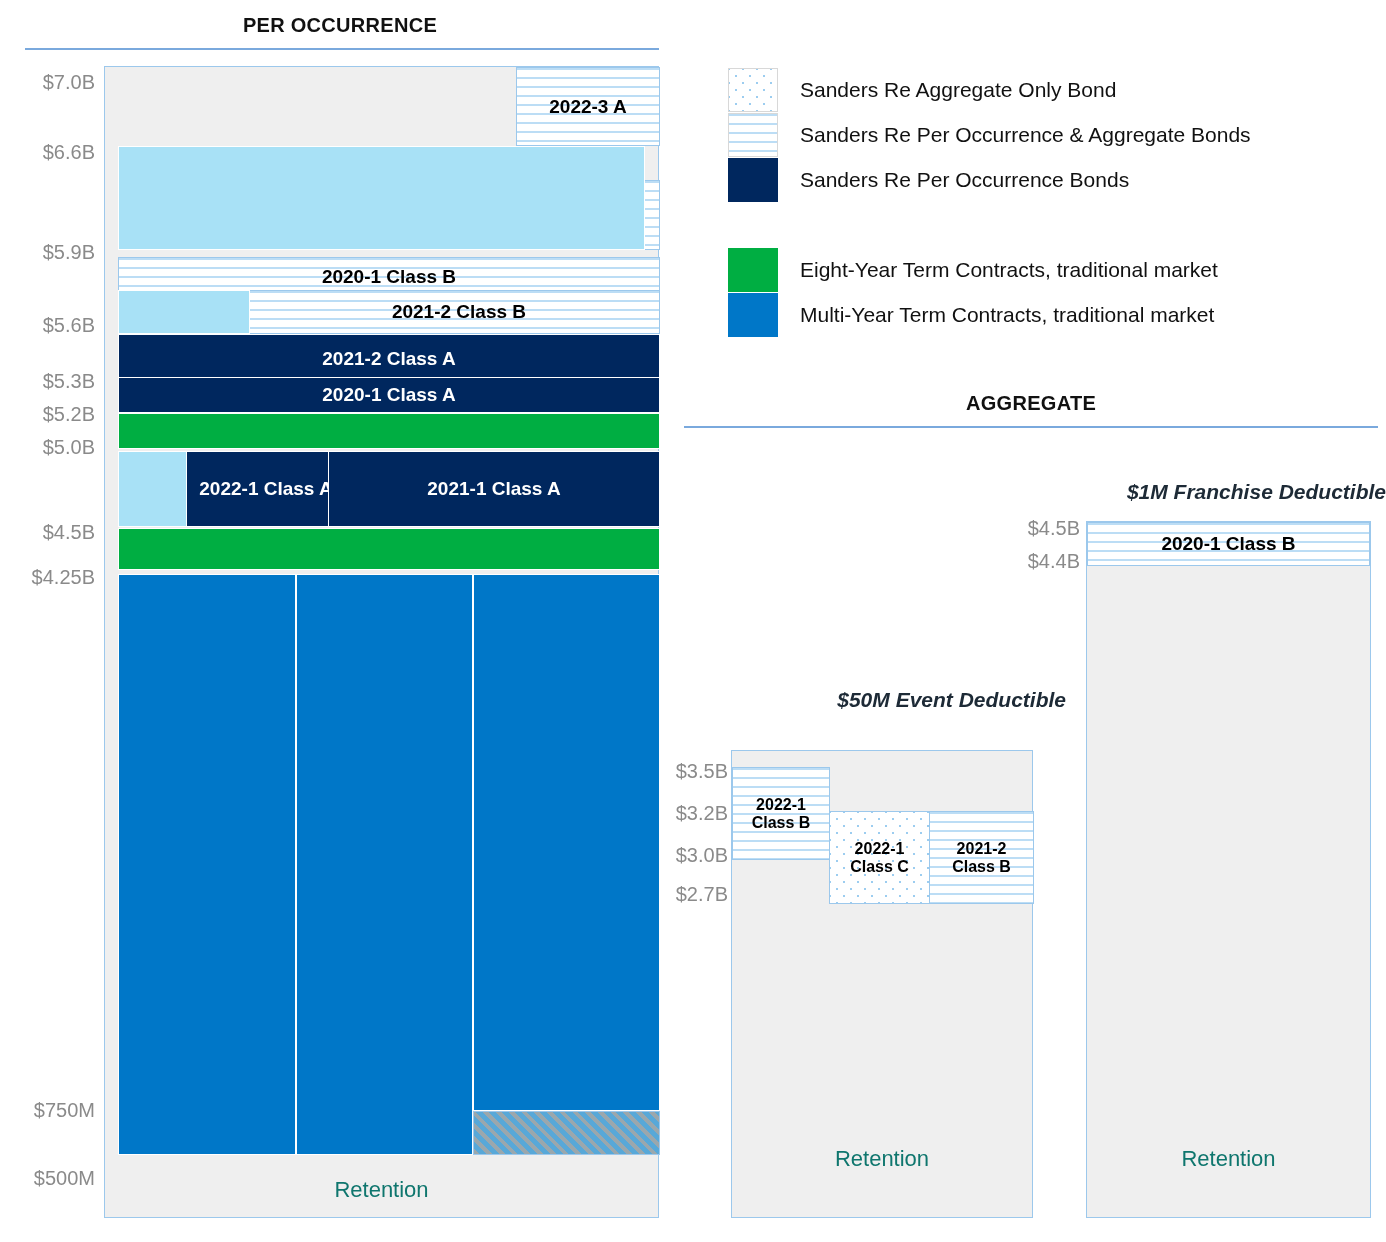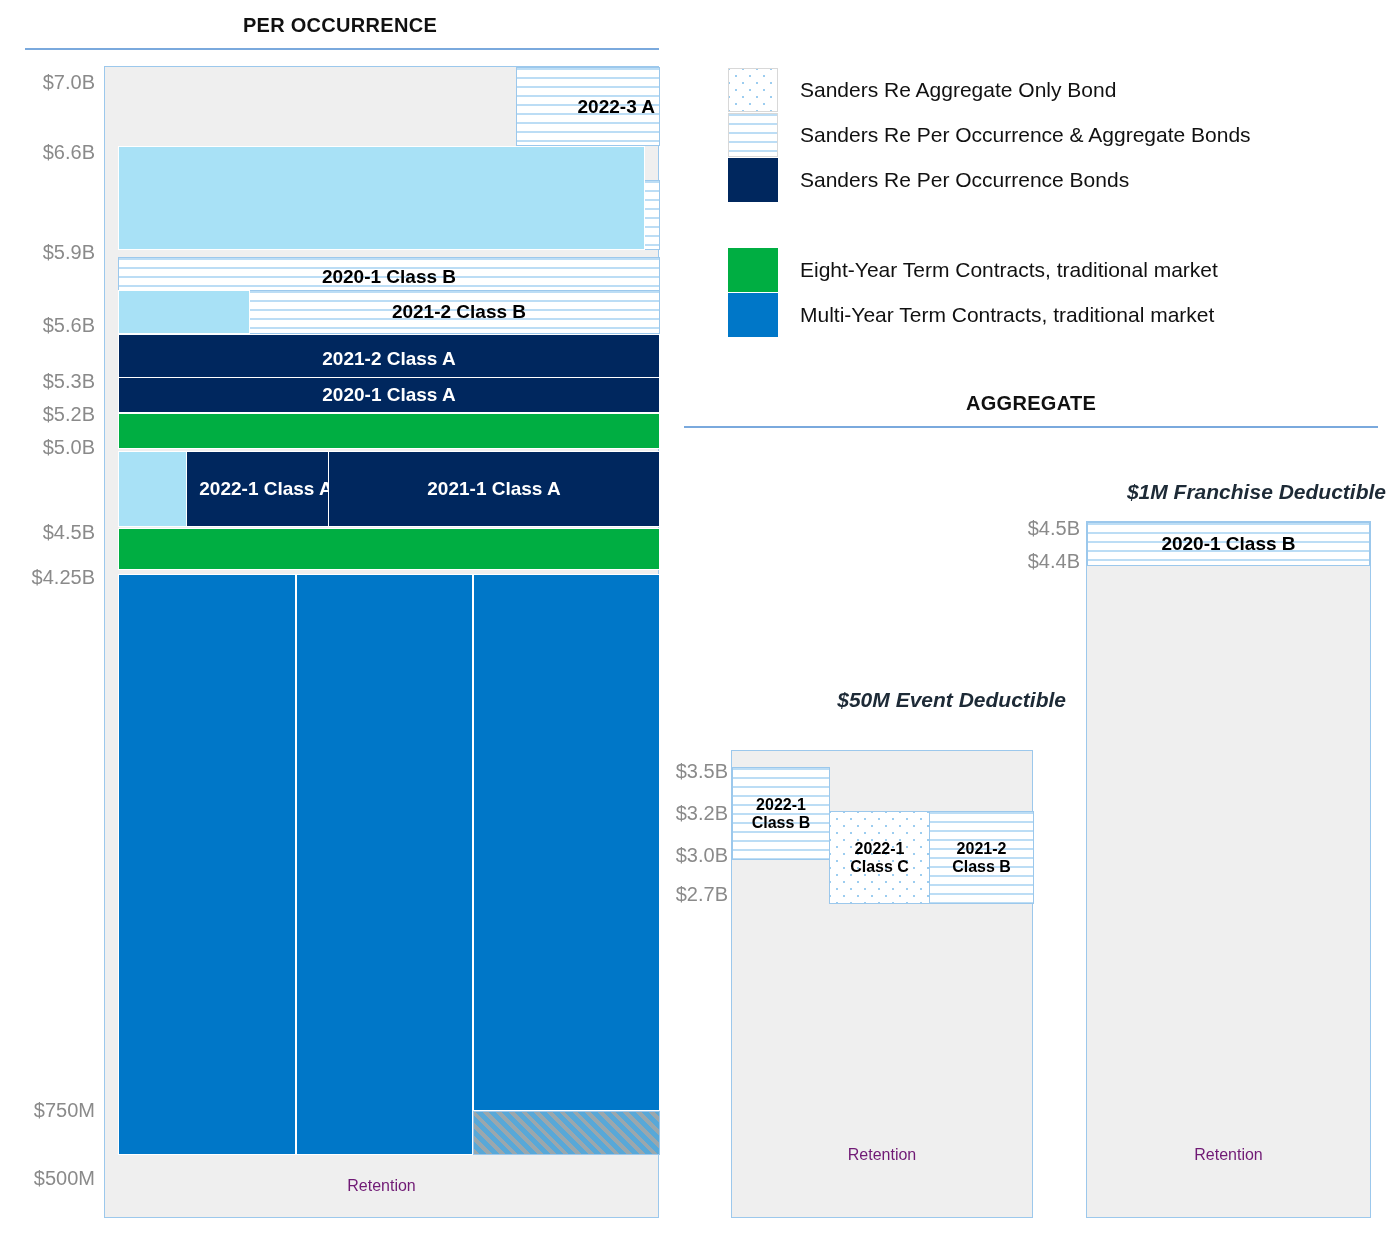--- a/index.html
+++ b/index.html
@@ -91,22 +91,22 @@
   .blk-label.lt { color: #ffffff; }
 
   .c-navy   { background: #00275e; border: 1px solid #ffffff; }
   .c-lblue  { background: #a8e1f6; border: 1px solid #ffffff; }
   .c-green  { background: #00ae42; border: 1px solid #ffffff; }
   .c-mblue  { background: #0077c8; border: 1px solid #ffffff; }
   .b-thin   { border: 1px solid #9cc8ec; }
 
   .retention-label {
     position: absolute;
-    font-size: 16px;
-    color: #701a75;
+    font-size: 22px;
+    color: #0f766e;
     text-align: center;
     white-space: nowrap;
   }
 
   
   #legend { position: absolute; }
   .leg-row {
     position: absolute;
     display: flex;
     align-items: center;
@@ -150,21 +150,21 @@
   <div class="axlab" style="left:0; top:371px;  width:95px;">$5.3B</div>
   <div class="axlab" style="left:0; top:404px;  width:95px;">$5.2B</div>
   <div class="axlab" style="left:0; top:437px;  width:95px;">$5.0B</div>
   <div class="axlab" style="left:0; top:522px;  width:95px;">$4.5B</div>
   <div class="axlab" style="left:0; top:567px;  width:95px;">$4.25B</div>
   <div class="axlab" style="left:0; top:1100px; width:95px;">$750M</div>
   <div class="axlab" style="left:0; top:1168px; width:95px;">$500M</div>
 
   <div class="tower" style="left:104px; top:66px; width:555px; height:1152px;">
 
-    <div class="blk pat-stripe b-thin" style="left:411px; top:0px; width:144px; height:79px;justify-content:flex-end;">
+    <div class="blk pat-stripe b-thin" style="left:411px; top:0px; width:144px; height:79px;">
       <span class="blk-label">2022-3 A</span>
     </div>
 
     <div class="blk pat-stripe b-thin" style="left:385px; top:113px; width:170px; height:70px;">
       <span class="blk-label">2022-1 Class B</span>
     </div>
 
     <div class="blk c-lblue" style="left:13px; top:79px; width:527px; height:104px;">
       <span class="blk-label"></span>
     </div>

